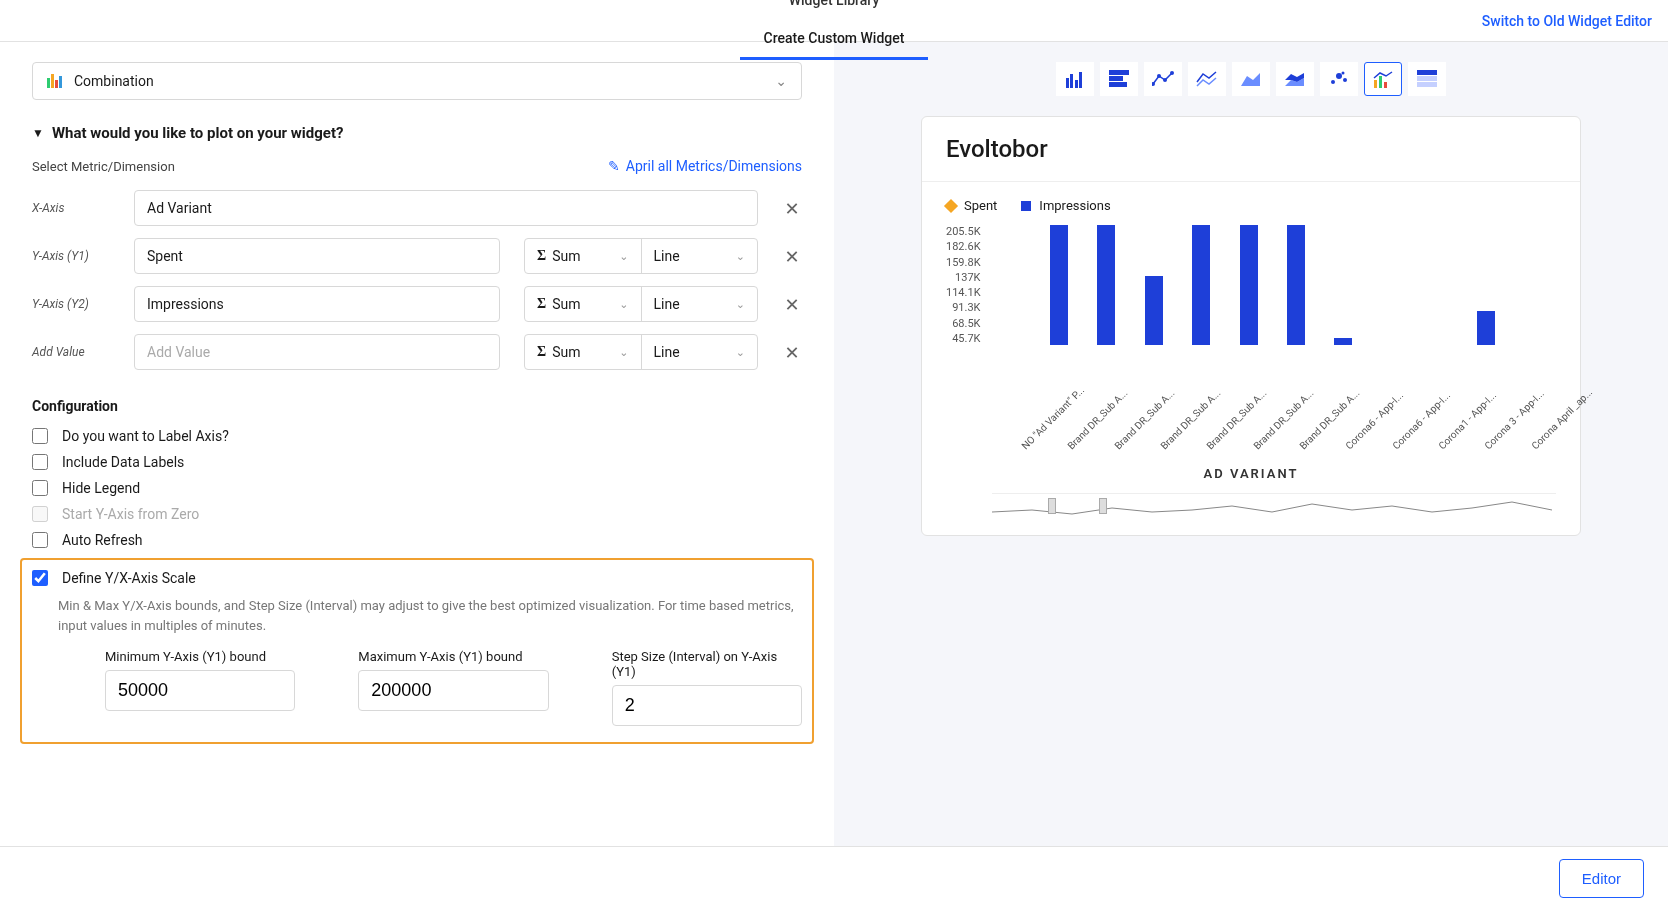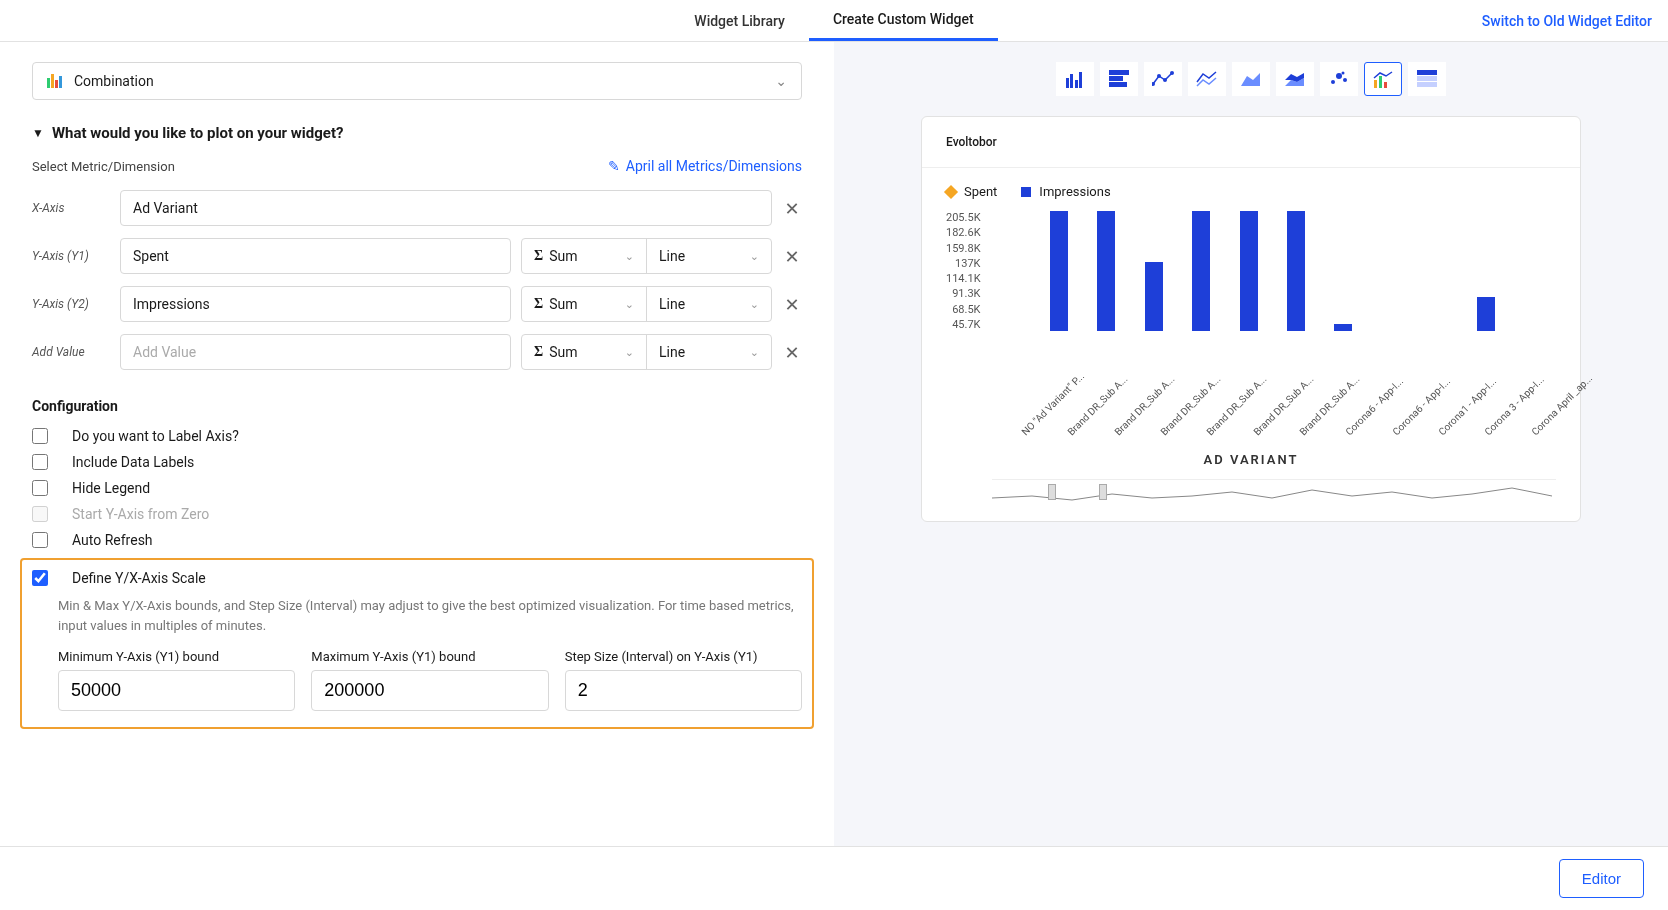--- a/index.html
+++ b/index.html
@@ -1,58 +1,58 @@
 <!DOCTYPE html>
 <html><head>
 <meta charset="utf-8">
 <style>
 * { box-sizing: border-box; margin: 0; padding: 0; }
 body { font-family: -apple-system, BlinkMacSystemFont, "Segoe UI", Roboto, sans-serif; font-size: 14px; color: #1a1a1a; background: #fff; }
-.header-tabs { display: flex; justify-content: center; align-items: center; border-bottom: 1px solid #e2e2e2; position: relative; height: 42px; }
+.header-tabs { display: flex; justify-content: center; align-items: center; border-bottom: 1px solid #e2e2e2; position: relative; height: 42px; flex-direction: column; }
 .header-tabs .tab { padding: 11px 24px; cursor: pointer; font-weight: 500; color: #333; }
 .header-tabs .tab.active { color: #1a1a1a; border-bottom: 3px solid #1e5eff; }
 .header-tabs .switch-link { position: absolute; right: 16px; color: #1e5eff; cursor: pointer; font-weight: 500; }
 .main { display: flex; height: calc(100vh - 100px); }
 .left-panel { width: 50%; padding: 20px 32px; overflow-y: auto; }
 .right-panel { width: 50%; background: #f5f6fa; padding: 20px; display: flex; flex-direction: column; align-items: center; }
 .chart-type-select { display: flex; align-items: center; border: 1px solid #d8d8d8; border-radius: 4px; padding: 10px 14px; margin-bottom: 24px; cursor: pointer; }
 .chart-type-select .combo-icon { margin-right: 12px; display:flex; gap:1px; align-items:flex-end; }
 .chart-type-select .combo-icon span { width:3px; display:inline-block; }
 .chart-type-select .chevron { margin-left: auto; color: #888; }
 .section-header { display: flex; align-items: center; margin-bottom: 16px; gap: 8px; }
 .section-header .caret { font-size: 12px; }
 .section-header .title { font-weight: 700; font-size: 15px; }
 .form-row-top { display: flex; justify-content: space-between; align-items: center; margin-bottom: 16px; }
 .sm-label { font-size: 13px; color: #444; }
 .edit-link { color: #1e5eff; font-size: 14px; cursor: pointer; display: flex; align-items: center; gap: 6px; }
-.axis-row { display: flex; align-items: center; gap: 10px; margin-bottom: 12px; }
+.axis-row { display: flex; align-items: center; gap: 24px; margin-bottom: 12px; }
 .axis-row .axis-label { width: 78px; font-size: 12px; font-style: italic; color: #555; }
 .axis-row .field { flex: 1; border: 1px solid #d8d8d8; border-radius: 4px; padding: 9px 12px; font-size: 14px; background: #fff; }
 .axis-row .field.split { display: flex; padding: 0; }
 .axis-row .field.split > div { flex: 1; padding: 9px 12px; border-right: 1px solid #d8d8d8; display:flex; align-items:center; gap:6px; }
 .axis-row .field.split > div:last-child { border-right: none; }
 .axis-row .field.grow { flex: 2.2; }
 .axis-row .remove { color: #666; font-size: 18px; cursor: pointer; width: 20px; text-align:center; }
 .placeholder { color: #aaa; }
 .chev-sm { margin-left:auto; color:#999; font-size:11px; }
 .config-title { font-weight: 700; margin: 28px 0 14px 0; }
-.checkbox-row { display: flex; align-items: flex-start; gap: 24px; margin-bottom: 10px; font-size: 14px; }
+.checkbox-row { display: flex; align-items: flex-start; gap: 14px; margin-bottom: 10px; font-size: 14px; }
 .checkbox-row input[type=checkbox] { width: 16px; height: 16px; accent-color: #1e5eff; }
 .checkbox-row.disabled { color: #aaa; }
 .highlight-box { border: 2px solid #f0a030; border-radius: 4px; padding: 10px 10px 16px 10px; margin-left:-12px; margin-right:-12px;}
 .scale-desc { color: #777; font-size: 13px; margin: 6px 0 14px 26px; line-height: 1.5; }
 .scale-inputs { display: flex; gap: 16px; margin-left: 26px; }
-.scale-inputs .col { flex: 1; }
+.scale-inputs .col { flex: 1; margin-left: 47px; }
 .scale-inputs .col label { font-size: 13px; display: block; margin-bottom: 6px; }
 .scale-inputs .col input { width: 100%; border: 1px solid #d8d8d8; border-radius: 4px; padding: 9px 12px; font-size: 18px; }
 .chart-type-icons { display: flex; gap: 6px; margin-bottom: 20px; }
 .chart-type-icons .icon-btn { width: 38px; height: 34px; display: flex; align-items: center; justify-content: center; cursor: pointer; background:#fff; border:1px solid transparent; }
 .chart-type-icons .icon-btn.active { border: 1px solid #1e5eff; border-radius: 3px; }
 .preview-card { background: #fff; border: 1px solid #e2e2e2; border-radius: 6px; width: 100%; max-width: 660px; padding: 0 0 18px 0; }
-.preview-card .card-title { font-size: 12px; font-weight: 500; padding: 18px 24px; border-bottom:1px solid #eee; }
+.preview-card .card-title { font-size: 24px; font-weight: 500; padding: 18px 24px; border-bottom:1px solid #eee; }
 .legend { display:flex; gap:24px; padding: 16px 24px 8px 24px; font-size:13px; }
 .legend .item { display:flex; align-items:center; gap:8px; }
 .legend .diamond { width:10px; height:10px; background:#f5a623; transform:rotate(45deg); }
 .legend .square { width:10px; height:10px; background:#1e3fd8; }
 .chart-area { display:flex; padding: 4px 24px 0 24px; height:180px; }
 .y-ticks { display:flex; flex-direction:column; justify-content:space-between; font-size:11px; color:#555; text-align:right; padding-right:8px; height:120px; }
 .bars-wrap { flex:1; position:relative; height:120px; }
 .bars { display:flex; align-items:flex-end; height:120px; gap:2px; justify-content:space-around; }
 .bars .bar { width:18px; background:#1e3fd8; }
 .x-labels { display:flex; justify-content:space-around; padding: 6px 24px 0 78px; }

